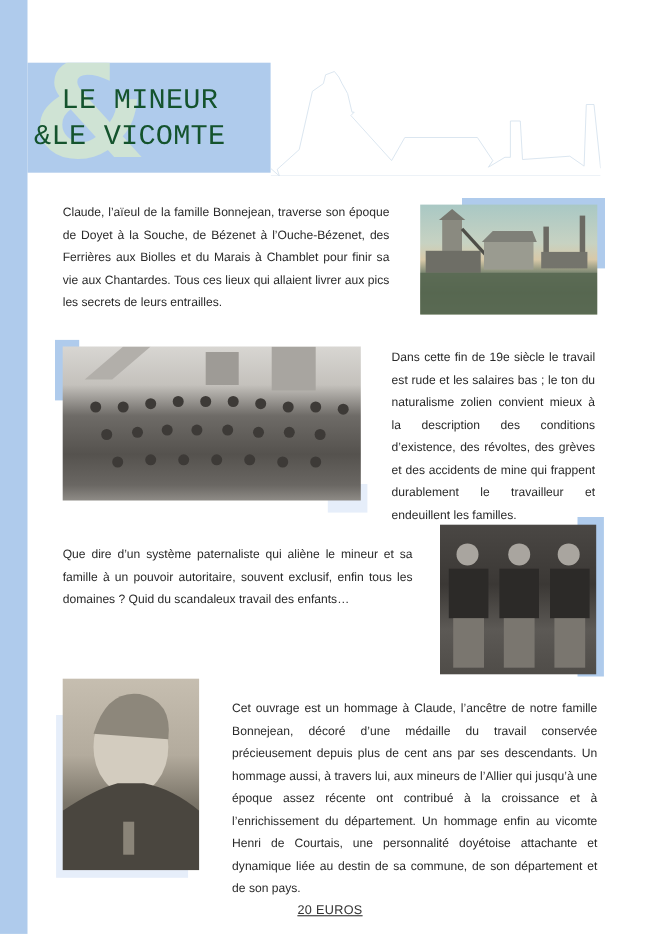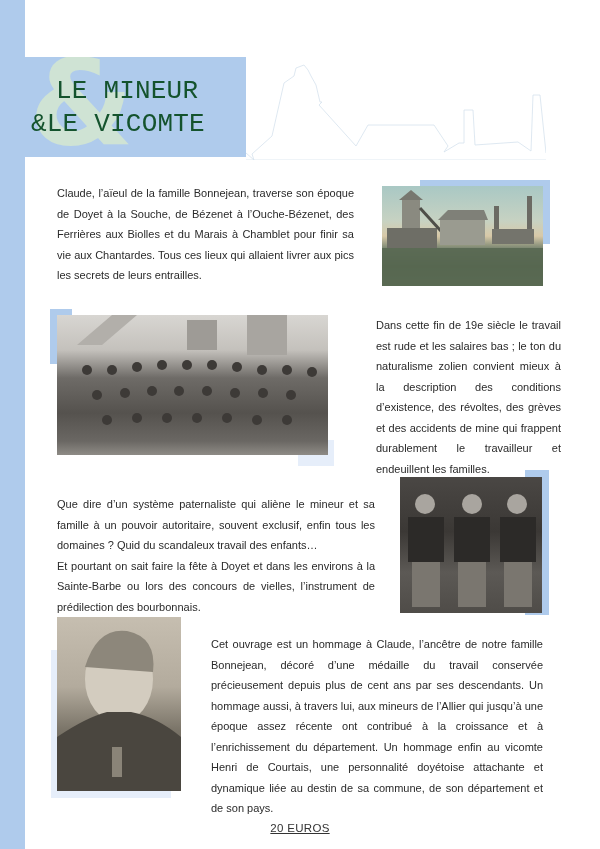--- a/index.html
+++ b/index.html
@@ -12,21 +12,21 @@
   .title-amp-bg { position: absolute; left: 4px; top: -14px; font-size: 120px; font-weight: 700; color: #cfe3d4; line-height: 1; font-family: "DejaVu Sans", sans-serif; }
   .title-line { position: absolute; font-size: 26px; color: #14532d; letter-spacing: 0.2px; white-space: nowrap; font-family: Liberation Mono, monospace; }
   .title-line1 { left: 31px; top: 19px; }
   .title-line2 { left: 6px; top: 52px; }
   .title-amp { font-weight: 300; }
 
   .skyline { position: absolute; left: 246px; top: 50px; width: 300px; height: 110px; }
 
   .para { position: absolute; font-size: 11px; line-height: 20.5px; color: #2a2a2a; text-align: justify; }
   .p1 { left: 57px; top: 183px; width: 297px; }
-  .p2 { left: 376px; top: 315px; width: 185px; }
+  .p2 { left: 356px; top: 315px; width: 185px; }
   .p3 { left: 57px; top: 494px; width: 318px; }
   .p4 { left: 211px; top: 634px; width: 332px; }
 
   .photo-frame { position: absolute; }
   .accent { position: absolute; background: #afcbec; }
   .accent-light { position: absolute; background: #e6eefa; }
   .photo { position: absolute; overflow: hidden; }
 
   .price { position: absolute; left: 0; width: 600px; top: 822px; text-align: center; font-size: 11.5px; color: #333; letter-spacing: 0.3px; text-decoration: underline; }
 </style>
@@ -104,21 +104,20 @@
           <circle cx="230" cy="105" r="5"></circle>
       </g>
     </svg>
   </div>
 </div>
 
 <p class="para p2">Dans cette fin de 19e siècle le travail est rude et les salaires bas ; le ton du naturalisme zolien convient mieux à la description des conditions d’existence, des révoltes, des grèves et des accidents de mine qui frappent durablement le travailleur et endeuillent les familles.</p>
 
 <div class="para p3">
   <p>Que dire d’un système paternaliste qui aliène le mineur et sa famille à un pouvoir autoritaire, souvent exclusif, enfin tous les domaines ? Quid du scandaleux travail des enfants…</p>
-  <p>Et pourtant on sait faire la fête à Doyet et dans les environs à la Sainte-Barbe ou lors des concours de vielles, l’instrument de prédilection des bourbonnais.</p>
 </div>
 
 <div class="photo-frame">
   <div class="accent" style="left:525px; top:470px; width:24px; height:145px;"></div>
   <div class="photo" style="left:400px; top:477px; width:142px; height:136px; background: linear-gradient(180deg,#4a4744 0%,#3b3835 40%,#5c5955 70%,#4f4c48 100%);">
     <svg width="142" height="136" viewBox="0 0 142 136">
       <g fill="#a9a59f">
           <circle cx="25" cy="27" r="10"></circle>
           <circle cx="72" cy="27" r="10"></circle>
           <circle cx="117" cy="27" r="10"></circle>

